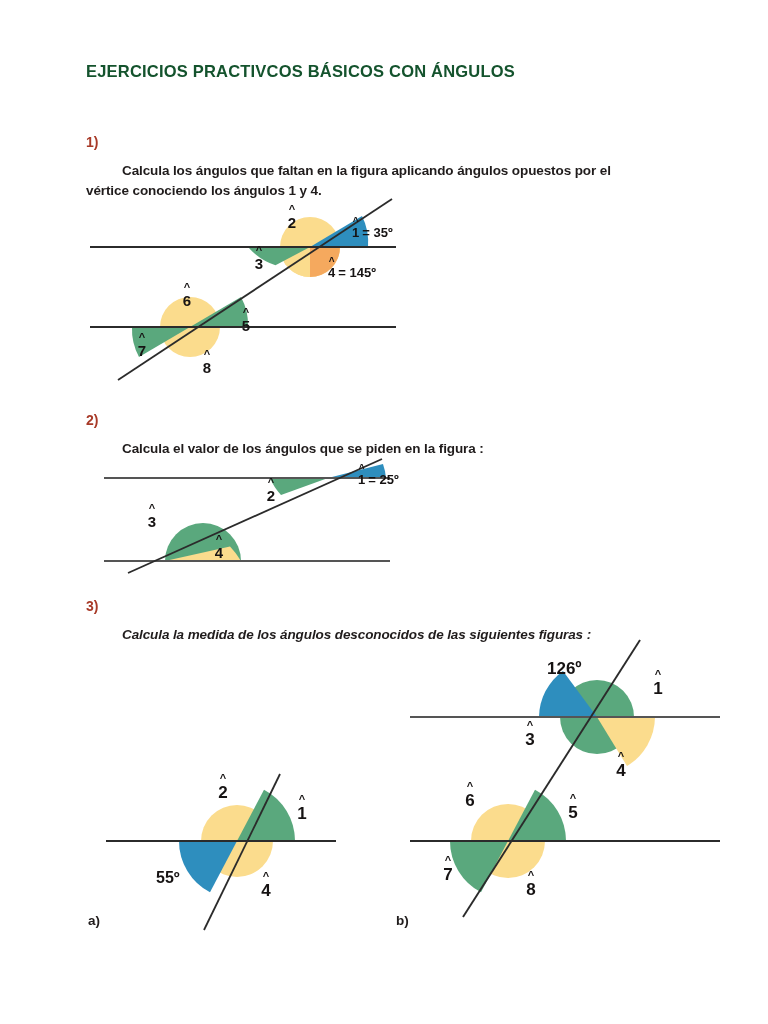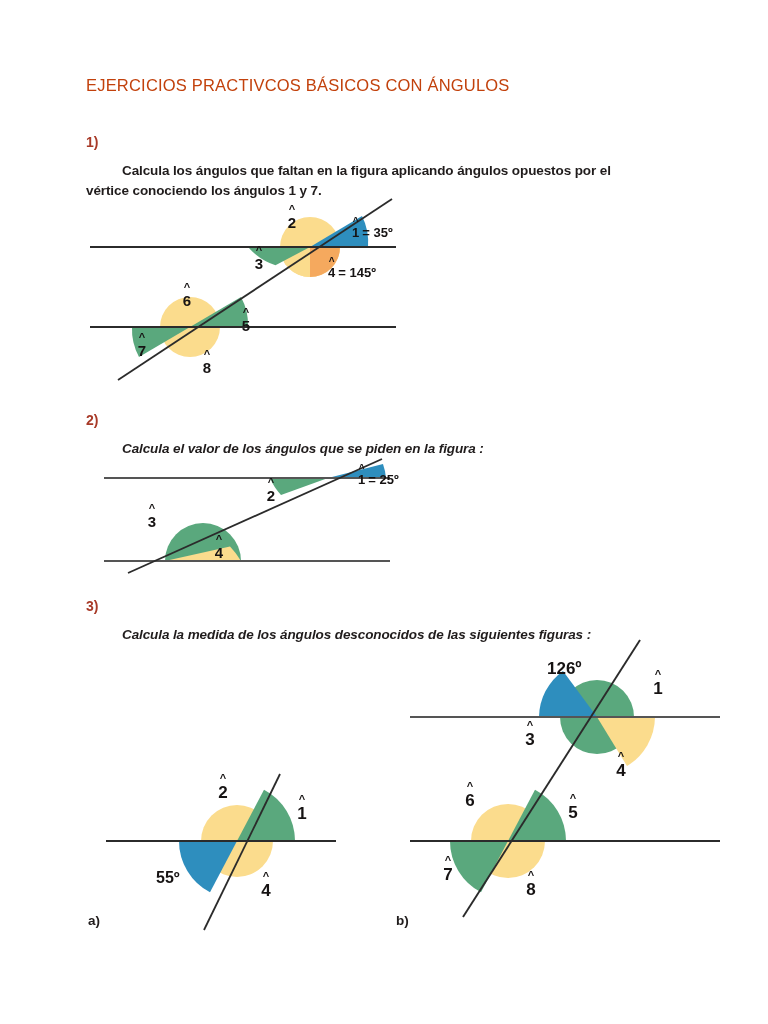--- a/index.html
+++ b/index.html
@@ -7,25 +7,25 @@
     width:768px;height:1024px;
     background:#ffffff;
     font-family:"Liberation Sans", sans-serif;
     color:#231f20;
     overflow:hidden;
     position:relative;
   }
   .page{position:absolute;left:0;top:0;width:768px;height:1024px;}
 
   .doc-title{
-    position:absolute;left:86px;top:76px;
+    position:absolute;left:86px;top:62px;
     font-size:16.5px;
     letter-spacing:0.2px;
-    color:#c2410c;
-    font-weight:400;
+    color:#14532d;
+    font-weight:700;
     white-space:nowrap;
   }
 
   .qnum{
     position:absolute;
     font-size:14px;
     font-weight:bold;
     color:#a83a28;
   }
   .qtext{
@@ -92,21 +92,21 @@
 </head>
 <body>
 
 <div class="page">
 
   <div class="doc-title">EJERCICIOS PRACTIVCOS BÁSICOS CON ÁNGULOS</div>
 
   <div class="qnum" style="left:86px;top:134px;">1)</div>
   <div class="qtext" style="left:122px;top:133px;width:580px;">
     <span>Calcula los ángulos que faltan en la figura aplicando ángulos opuestos por el</span><br>
-    <span style="display:inline-block;margin-left:-36px;">vértice conociendo los ángulos  1  y  7.</span>
+    <span style="display:inline-block;margin-left:-36px;">vértice conociendo los ángulos  1  y  4.</span>
   </div>
 
   <div class="fig" style="left:80px;top:190px;">
     <svg width="360" height="200" viewBox="0 0 360 200">
       <defs>
 
         <clipPath id="f1-up-c">
             <circle cx="230" cy="57" r="30"></circle>
           </clipPath>
         <clipPath id="f1-lo-c">
@@ -170,21 +170,21 @@
     </span><span class="eq">= 35º</span>
   </div>
   <div class="lbl-inline" style="left:328px;top:259px;">
     <span class="stack">
       <span class="hat">^</span>
       <span class="num">4</span>
     </span><span class="eq">= 145º</span>
   </div>
 
   <div class="qnum" style="left:86px;top:412px;">2)</div>
-  <div class="qtext" style="left:122px;top:411px;width:580px;font-style:italic;">Calcula el valor de los ángulos que se piden en la figura :</div>
+  <div class="qtext" style="left:122px;top:411px;width:580px;">Calcula el valor de los ángulos que se piden en la figura :</div>
 
   <div class="fig" style="left:100px;top:455px;">
     <svg width="310" height="120" viewBox="0 0 310 120">
 
       <path d="M65,106 A38,38 0 0 1 141,106 Z" fill="#5AA87D" transform="translate(0,0)"></path>
 
       <path d="M65,106 L141,106 L141,92 L65,92 Z" fill="#ffffff" opacity="0"></path>
 
       <path d="M65,106 L141,106 A76,76 0 0 0 130,91.5 Z" fill="#FBDC8D"></path>
 

